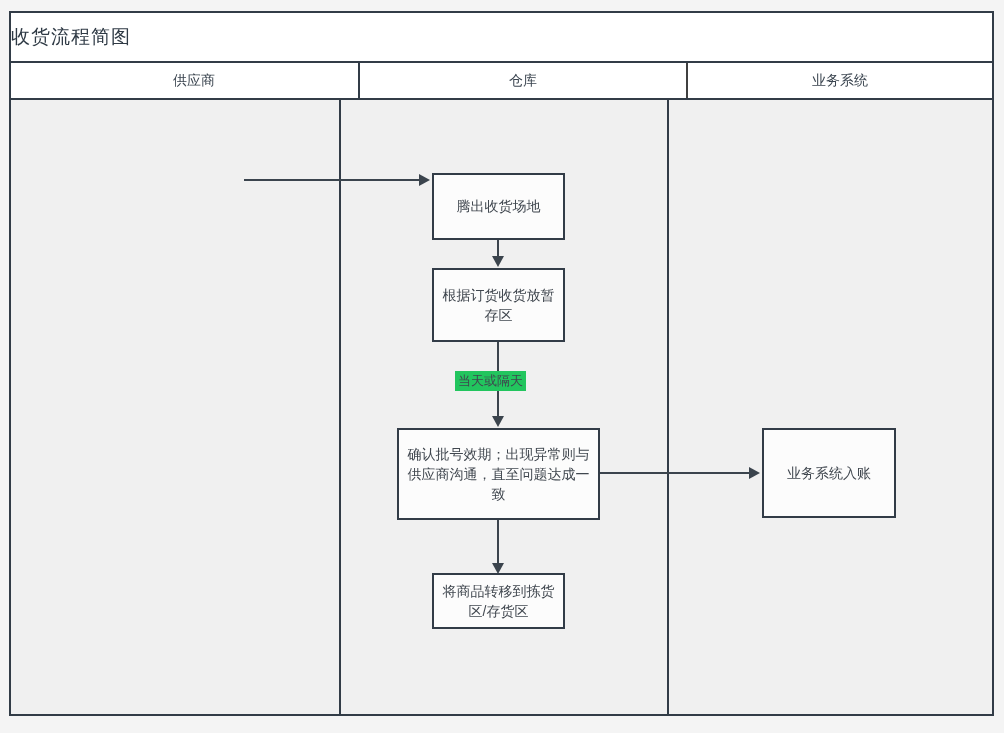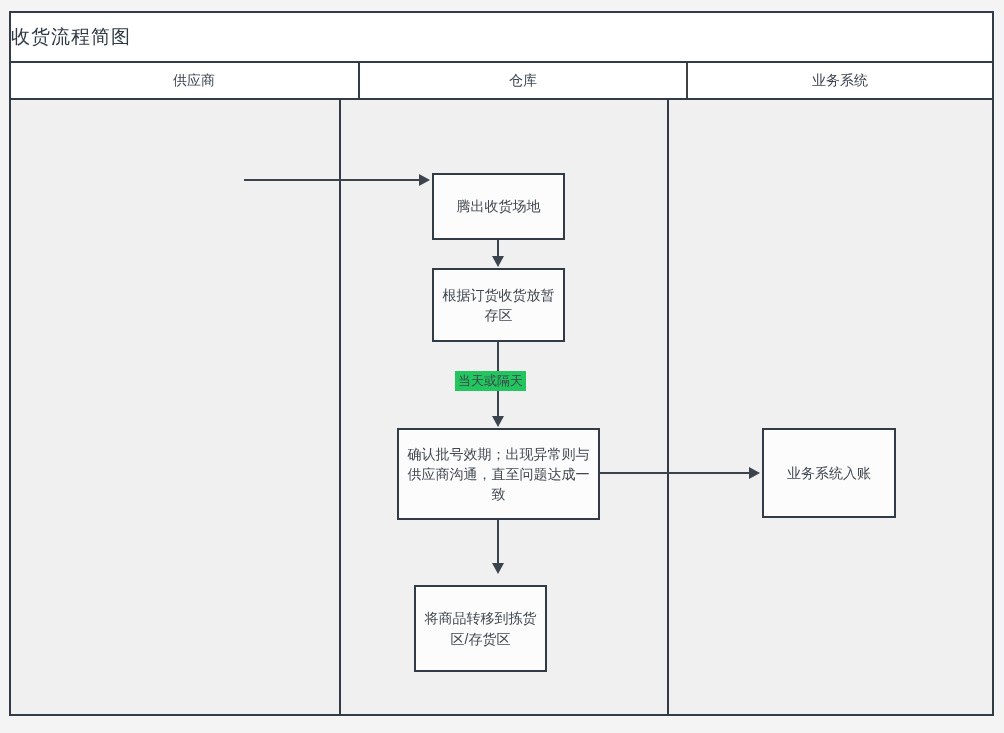--- a/index.html
+++ b/index.html
@@ -180,17 +180,17 @@
   <div class="conn v" style="left:497px; top:520px; height:45px;"></div>
   <div class="arrowhead down" style="left:492px; top:563px;"></div>
 
 
   <div class="node" style="left:432px; top:145px; width:133px; height:67px;margin-top:28px;">腾出收货场地</div>
 
   <div class="node" style="left:432px; top:268px; width:133px; height:74px;">根据订货收货放暂存区</div>
 
   <div class="node" style="left:397px; top:428px; width:203px; height:92px;">确认批号效期；出现异常则与供应商沟通，直至问题达成一致</div>
 
-  <div class="node" style="left:414px; top:573px; width:133px; height:87px;margin-top:12px;">将商品转移到拣货区/存货区</div>
+  <div class="node" style="left:432px; top:573px; width:133px; height:56px;">将商品转移到拣货区/存货区</div>
 
   <div class="node" style="left:762px; top:428px; width:134px; height:90px;">业务系统入账</div>
 
 </div>
 
 </body></html>

